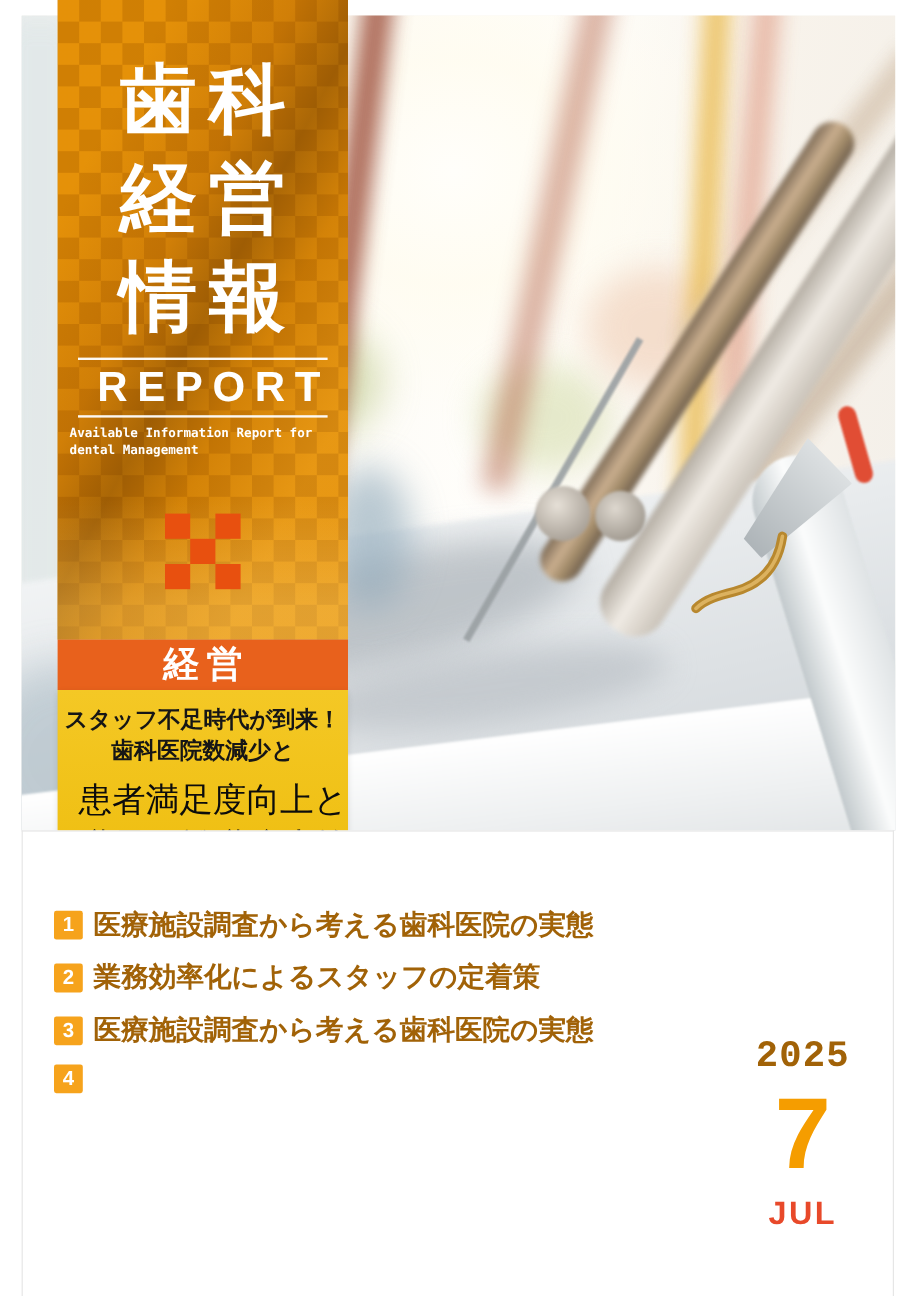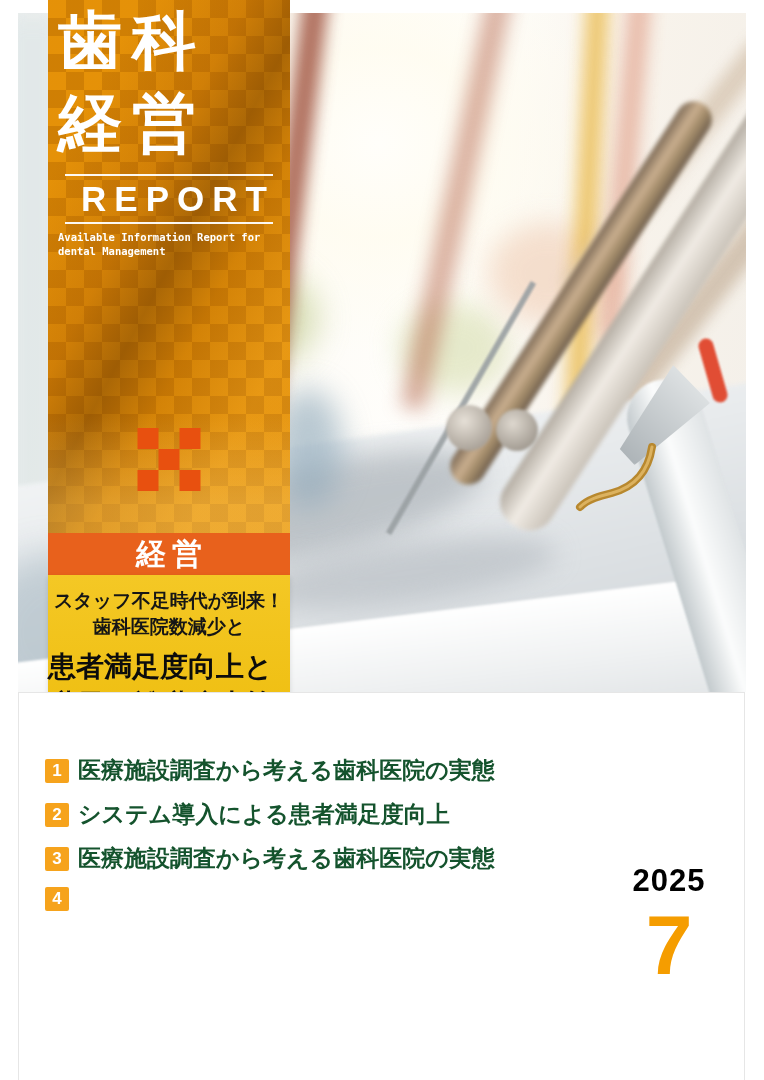--- a/index.html
+++ b/index.html
@@ -40,42 +40,42 @@
 
   
   .banner{position:absolute;left:48px;top:0;width:242px;height:740px;}
   .banner-checker{position:absolute;left:0;top:0;right:0;height:533px;
     background-color:#e28d05;
     background-image:
       linear-gradient(180deg,rgba(0,0,0,0) 78%,rgba(255,215,120,.30) 95%),
       linear-gradient(118deg,rgba(255,200,90,0) 18%,rgba(150,75,5,.26) 38%,rgba(90,45,4,.42) 50%,rgba(150,80,5,.22) 62%,rgba(255,210,120,.10) 80%),
       repeating-conic-gradient(rgba(160,90,0,.28) 0% 25%,rgba(255,180,40,.10) 0% 50%);
     background-size:auto,auto,36px 36px;}
-  .v-title{position:relative;}
+  .v-title{position:relative;padding-top:42px;text-align:center;}
   .v-row{font-size:64px;line-height:82px;letter-spacing:10px;padding-left:10px;font-weight:600;color:#ffffff;}
   .report-rule{width:208px;height:2px;background:rgba(255,255,255,.95);margin:0 auto;}
   .rule-top{margin-top:10px;}
   .report-text{color:#ffffff;font-size:35px;line-height:46px;font-weight:600;letter-spacing:8px;padding-left:18px;text-align:center;}
   .banner-sub{margin:6px auto 0;width:222px;color:#ffffff;font-family:"DejaVu Sans Mono",monospace;font-size:10.5px;line-height:14px;font-weight:700;}
   .icon-squares{position:absolute;top:428px;left:50%;transform:translateX(-50%);width:63px;height:63px;display:grid;grid-template-columns:repeat(3,1fr);grid-template-rows:repeat(3,1fr);}
   .icon-squares span{background:transparent;}
   .icon-squares span:nth-child(odd){background:#e8500f;}
   .category-band{position:absolute;top:533px;left:0;right:0;height:42px;background:#e8611c;color:#ffffff;font-size:30px;font-weight:800;line-height:42px;text-align:center;letter-spacing:6px;padding-left:6px;box-sizing:border-box;}
   .yellow-box{position:absolute;top:575px;bottom:0;left:0;right:0;background:linear-gradient(180deg,#f4c825,#eebd0e);box-shadow:0 2px 5px rgba(0,0,0,.12);}
   .headline{margin-top:13px;font-size:19px;font-weight:800;line-height:26px;color:#161616;text-align:center;}
-  .main-title{margin-top:8px;font-size:28px;font-weight:700;line-height:38px;color:#0c0c0c;text-align:left;}
+  .main-title{margin-top:8px;font-size:28px;font-weight:400;line-height:38px;color:#0c0c0c;text-align:right;}
 
   
   .lower{position:absolute;left:18px;top:692px;width:727px;height:388px;background:#ffffff;border:1px solid #e6e6e6;border-bottom:none;box-sizing:border-box;}
   .toc{position:absolute;left:26px;top:62px;display:flex;flex-direction:column;gap:13px;}
   .toc-row{display:flex;align-items:center;gap:9px;}
   .badge{width:24px;height:24px;background:#f6a31c;color:#ffffff;font-size:17px;font-weight:700;display:flex;align-items:center;justify-content:center;border-radius:2px;flex:0 0 auto;}
-  .toc-label{font-size:23px;font-weight:900;color:#14532d;white-space:nowrap;}
+  .toc-label{font-size:23px;font-weight:900;color:#a16207;white-space:nowrap;}
   .date-block{position:absolute;left:585px;top:170px;width:130px;text-align:center;}
-  .year{color:#000000;font-size:31px;font-weight:700;letter-spacing:1px;}
+  .year{color:#a16207;font-size:31px;font-weight:700;letter-spacing:1px;font-family:Liberation Mono, monospace;}
   .month{color:#f59d00;font-size:84px;font-weight:700;line-height:88px;margin-top:2px;}
   .abbr{color:#e8492a;font-size:27px;font-weight:700;letter-spacing:2px;margin-top:8px;}
   .publisher{position:absolute;left:172px;top:296px;width:440px;text-align:center;font-size:25px;font-weight:400;color:#2d2d2d;letter-spacing:1px;white-space:nowrap;}
 </style>
 </head>
 <body>
 
 <div class="page">
 
   <div class="photo">
@@ -112,20 +112,21 @@
         <path d="M78 6 C74 32 60 46 38 52 C26 55 14 58 6 66" stroke="#dcb25f" stroke-width="3" fill="none" stroke-linecap="round"></path>
       </svg>
     </div>
   </div>
 
   <div class="banner">
     <div class="banner-checker">
       <div class="v-title">
         <div class="v-row">歯科</div>
         <div class="v-row">経営</div>
+        <div class="v-row">情報</div>
       </div>
       <div class="report-rule rule-top"></div>
       <div class="report-text">REPORT</div>
       <div class="report-rule"></div>
       <div class="banner-sub">Available Information Report for dental Management</div>
       <div class="icon-squares">
         <span></span>
           <span></span>
           <span></span>
           <span></span>
@@ -150,29 +151,30 @@
   </div>
 
   <div class="lower">
     <div class="toc">
       <div class="toc-row">
         <span class="badge">1</span>
         <span class="toc-label">医療施設調査から考える歯科医院の実態</span>
       </div>
       <div class="toc-row">
         <span class="badge">2</span>
-        <span class="toc-label">システム導入による患者満足度向上</span>
+        <span class="toc-label">業務効率化によるスタッフの定着策</span>
       </div>
       <div class="toc-row">
         <span class="badge">3</span>
         <span class="toc-label">医療施設調査から考える歯科医院の実態</span>
       </div>
       <div class="toc-row">
         <span class="badge">4</span>
       </div>
     </div>
     <div class="date-block">
       <div class="year">2025</div>
       <div class="month">7</div>
+      <div class="abbr">JUL</div>
     </div>
   </div>
 
 </div>
 
 </body></html>

